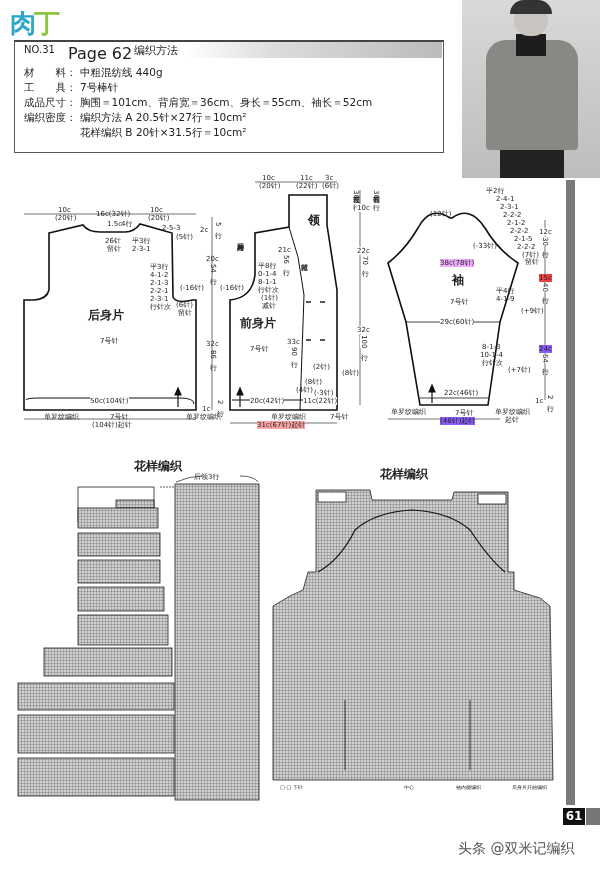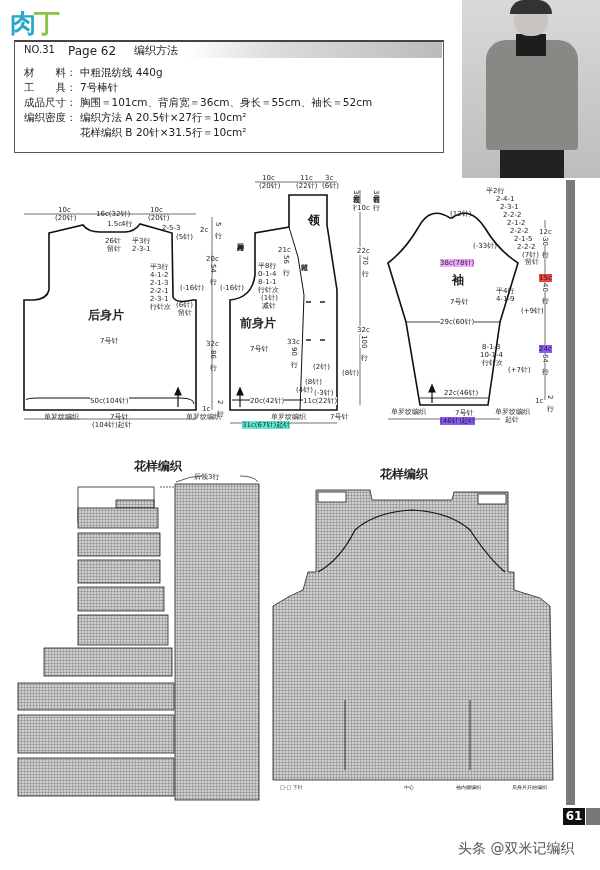--- a/index.html
+++ b/index.html
@@ -3,21 +3,21 @@
 <meta charset="utf-8">
 <style>
   html,body{margin:0;padding:0;background:#fff;}
   body{width:600px;height:870px;position:relative;overflow:hidden;font-family:"DejaVu Sans",sans-serif;color:#222;}
   .abs{position:absolute;}
   .logo{left:10px;top:6px;font-size:26px;font-weight:bold;color:#2aa6c8;letter-spacing:-2px;}
   .logo .g{color:#8bc53f;}
   .header-box{left:14px;top:40px;width:428px;height:110px;border:1px solid #555;border-top:2px solid #444;}
   .header-band{left:15px;top:42px;width:427px;height:16px;background:linear-gradient(90deg,#fff 0%,#fff 40%,#ddd 60%,#bbb 100%);}
   .hdr-no{left:24px;top:44px;font-size:10px;}
-  .hdr-page{left:68px;top:44px;font-size:12px;}
+  .hdr-page{left:68px;top:44px;font-size:16px;}
   .hdr-title{left:134px;top:43px;font-size:11px;}
   .spec{left:24px;font-size:10.5px;white-space:nowrap;}
   .spec .k{display:inline-block;width:56px;}
   .photo{left:462px;top:0;width:138px;height:178px;background:linear-gradient(180deg,#d9d9d9,#bdbdbd);overflow:hidden;}
   .photo .face{left:52px;top:4px;width:34px;height:32px;border-radius:50% 50% 45% 45%;background:#c9c4bf;}
   .photo .hair{left:48px;top:0;width:42px;height:14px;border-radius:20px 20px 0 0;background:#333;}
   .photo .neck{left:54px;top:34px;width:30px;height:22px;background:#1d1d1d;}
   .photo .body{left:24px;top:40px;width:92px;height:110px;border-radius:20px 20px 4px 4px;background:#8a8885;}
   .photo .pants{left:38px;top:150px;width:64px;height:28px;background:#222;}
   .side-bar{left:566px;top:180px;width:9px;height:625px;background:#7a7a7a;}
@@ -164,31 +164,31 @@
 <div class="abs lbl" style="left:313px;top:363px">(2针)</div>
 <div class="abs lbl" style="left:305px;top:378px">(8针)</div>
 <div class="abs lbl" style="left:296px;top:386px">(4针)</div>
 <div class="abs lbl" style="left:314px;top:389px">(-3针)</div>
 <div class="abs lbl" style="left:342px;top:369px">(8针)</div>
 <div class="abs lbl" style="left:250px;top:397px;background:#fff">20c(42针)</div>
 <div class="abs lbl" style="left:303px;top:397px;background:#fff">11c(22针)</div>
 <div class="abs lbl" style="left:186px;top:413px">单罗纹编织</div>
 <div class="abs lbl" style="left:271px;top:413px">单罗纹编织</div>
 <div class="abs lbl" style="left:330px;top:413px">7号针</div>
-<div class="abs lbl" style="left:242px;top:421px;background:#5eead4">31c(67针)起针</div>
+<div class="abs lbl" style="left:257px;top:421px;background:#fca5a5">31c(67针)起针</div>
 
 <div class="abs lbl" style="left:352px;top:190px;writing-mode:vertical-rl">左前领30行</div>
 <div class="abs lbl" style="left:372px;top:190px;writing-mode:vertical-rl">右前领30行</div>
 <div class="abs lbl" style="left:357px;top:204px;background:#fff">10c</div>
 <div class="abs lbl" style="left:357px;top:247px;background:#fff">22c</div>
 <div class="abs lbl" style="left:361px;top:256px;writing-mode:vertical-rl;background:#fff">70行</div>
 <div class="abs lbl" style="left:357px;top:326px;background:#fff">32c</div>
 <div class="abs lbl" style="left:360px;top:335px;writing-mode:vertical-rl;background:#fff">100行</div>
 
-<div class="abs lbl" style="left:450px;top:210px">(12针)</div>
+<div class="abs lbl" style="left:430px;top:210px">(12针)</div>
 <div class="abs lbl" style="left:473px;top:242px">(-33针)</div>
 <div class="abs lbl" style="left:486px;top:187px">平2行</div>
 <div class="abs lbl" style="left:496px;top:195px">2-4-1</div>
 <div class="abs lbl" style="left:500px;top:203px">2-3-1</div>
 <div class="abs lbl" style="left:503px;top:211px">2-2-2</div>
 <div class="abs lbl" style="left:507px;top:219px">2-1-2</div>
 <div class="abs lbl" style="left:510px;top:227px">2-2-2</div>
 <div class="abs lbl" style="left:514px;top:235px">2-1-5</div>
 <div class="abs lbl" style="left:517px;top:243px">2-2-2</div>
 <div class="abs lbl" style="left:522px;top:251px">(7针)</div>

